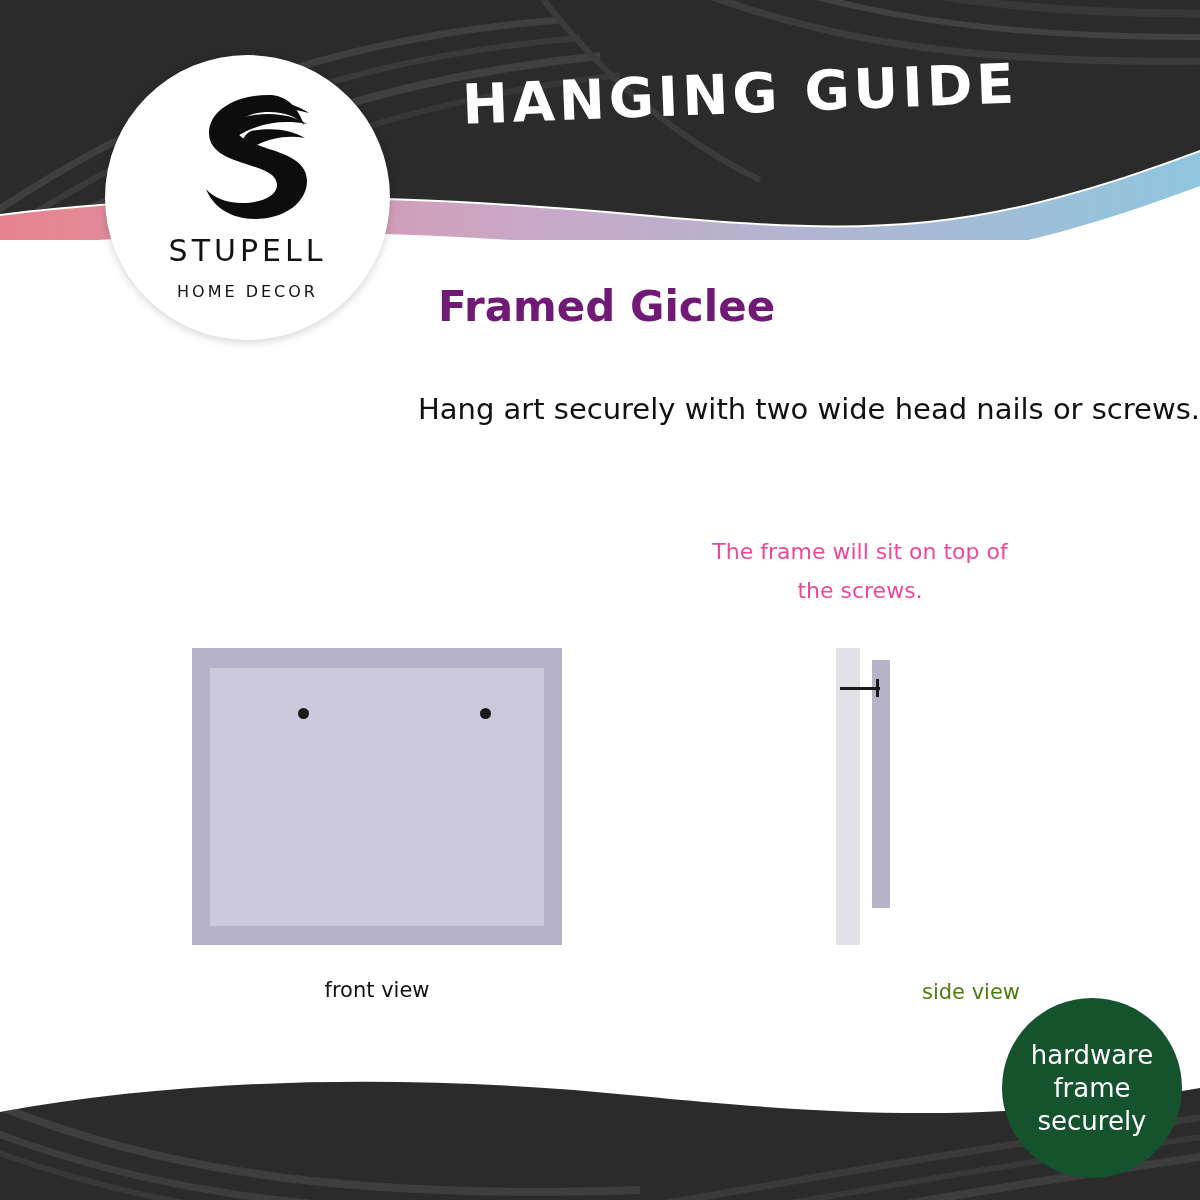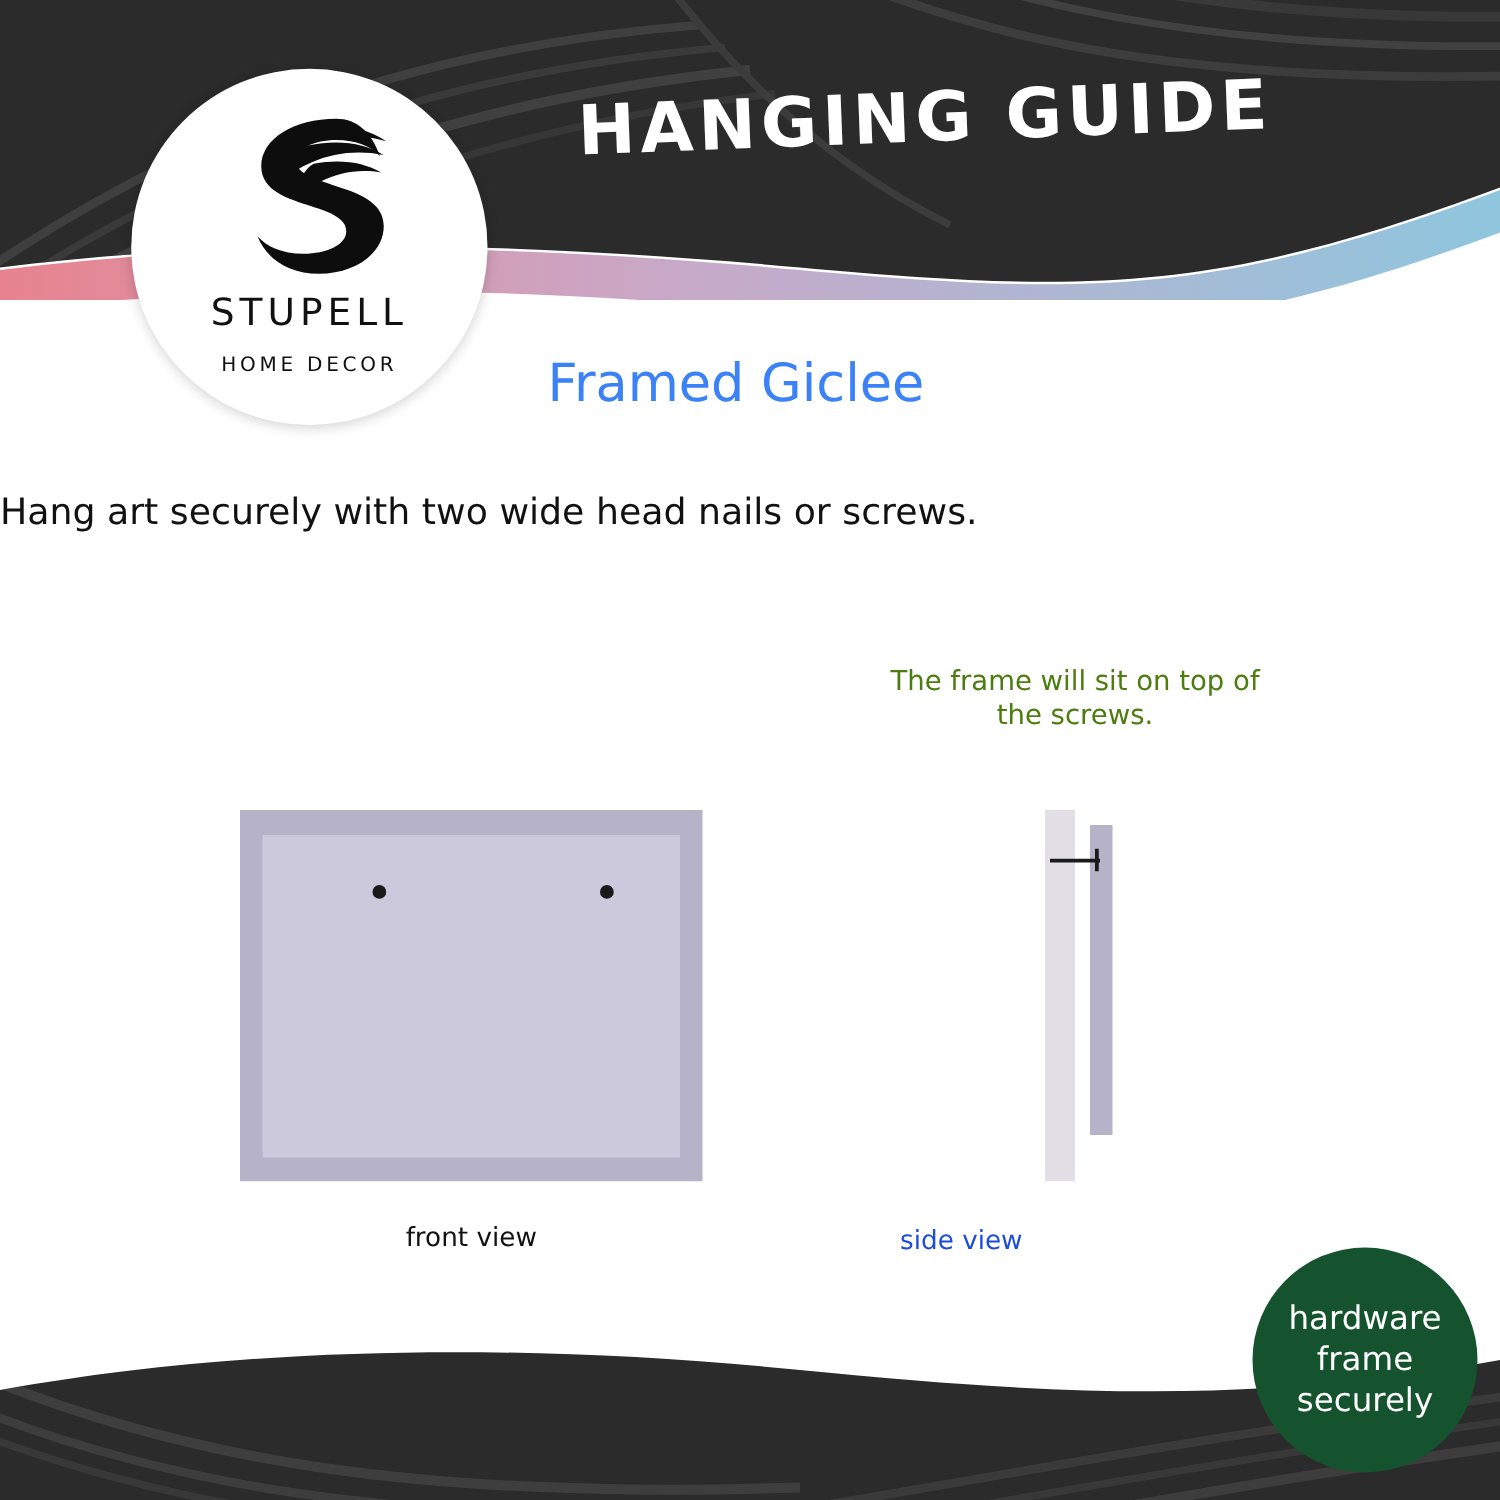--- a/index.html
+++ b/index.html
@@ -86,29 +86,29 @@
     letter-spacing: 4px;
     font-weight: 700;
     font-family: "DejaVu Sans", sans-serif;
     transform: rotate(-2.2deg);
   }
   .product-type {
     position: absolute;
     left: 438px;
     top: 282px;
     font-size: 42px;
-    color: #3b82f6;
-    font-weight: 400;
+    color: #701a75;
+    font-weight: 700;
   }
   .lead-instruction {
     position: absolute;
     left: 0;
     top: 392px;
     width: 1200px;
-    text-align: left;
+    text-align: right;
     font-size: 29px;
     color: #111;
     font-weight: 500;
   }
 
   
   .cap-left {
     position: absolute;
     left: 208px;
     top: 522px;
@@ -117,22 +117,22 @@
     line-height: 31px;
     color: #111;
   }
   .cap-right {
     position: absolute;
     left: 700px;
     top: 532px;
     width: 320px;
     text-align: center;
     font-size: 22px;
-    line-height: 27px;
-    color: #4d7c0f;
+    line-height: 39px;
+    color: #ec4899;
   }
 
   
   .front-frame {
     position: absolute;
     left: 192px;
     top: 648px;
     width: 370px;
     height: 297px;
     background: #b6b3c8;
@@ -197,23 +197,23 @@
     top: 679px;
     width: 3px;
     height: 18px;
     background: #1a1a1a;
   }
   .label-side {
     position: absolute;
     left: 720px;
     top: 980px;
     width: 300px;
-    text-align: left;
+    text-align: right;
     font-size: 21px;
-    color: #1d4ed8;
+    color: #4d7c0f;
   }
 
   
   .badge {
     position: absolute;
     right: 18px;
     bottom: 22px;
     width: 180px;
     height: 180px;
     border-radius: 50%;

